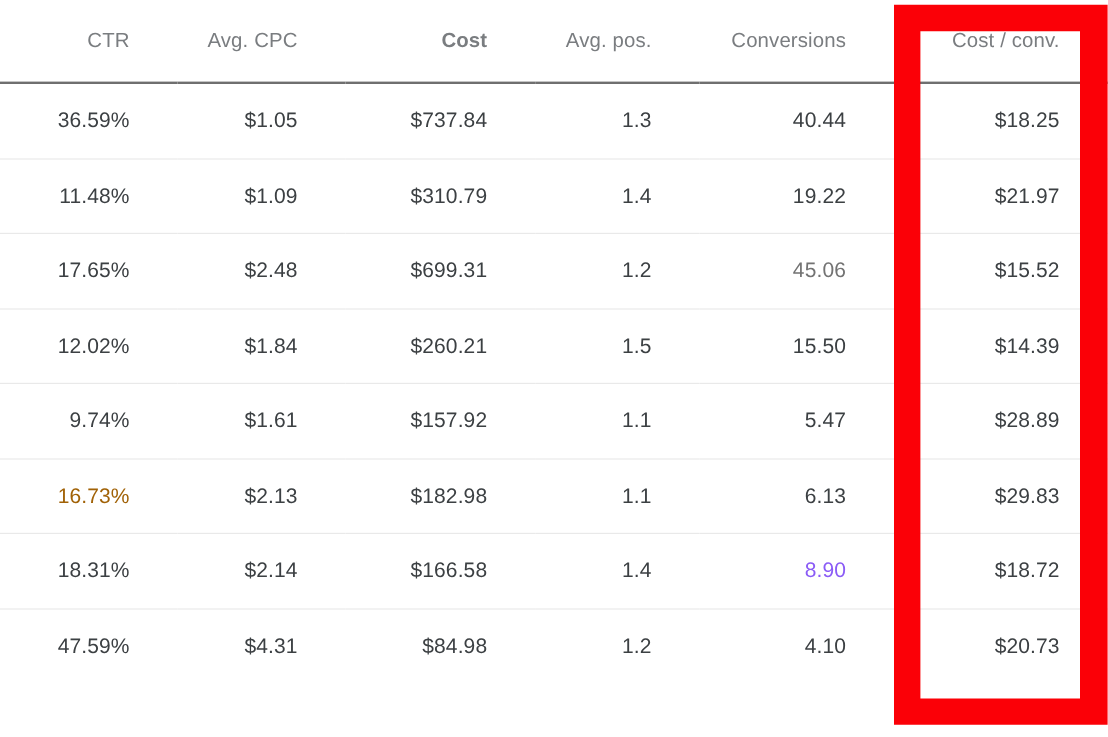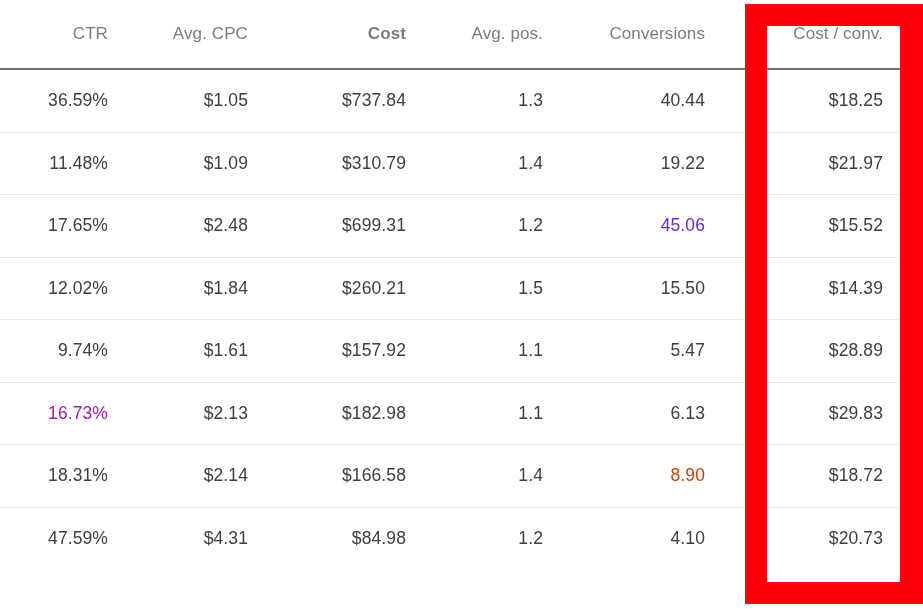--- a/index.html
+++ b/index.html
@@ -129,53 +129,53 @@
           <td style="color: rgb(60, 64, 67); border-bottom-color: rgb(233, 233, 233);">$310.79</td>
           <td style="color: rgb(60, 64, 67); border-bottom-color: rgb(233, 233, 233);">1.4</td>
           <td style="color: rgb(60, 64, 67); border-bottom-color: rgb(233, 233, 233);">19.22</td>
           <td style="color: rgb(60, 64, 67); border-bottom-color: rgb(233, 233, 233);">$21.97</td>
         </tr>
         <tr>
           <td class="first-cell" style="color: rgb(60, 64, 67); border-bottom-color: rgb(233, 233, 233);">17.65%</td>
           <td style="color: rgb(60, 64, 67); border-bottom-color: rgb(233, 233, 233);">$2.48</td>
           <td style="color: rgb(60, 64, 67); border-bottom-color: rgb(233, 233, 233);">$699.31</td>
           <td style="color: rgb(60, 64, 67); border-bottom-color: rgb(233, 233, 233);">1.2</td>
-          <td style="color: #6d28d9; border-bottom-color: rgb(233, 233, 233);">45.06</td>
+          <td style="color: #737373; border-bottom-color: rgb(233, 233, 233);">45.06</td>
           <td style="color: rgb(60, 64, 67); border-bottom-color: rgb(233, 233, 233);">$15.52</td>
         </tr>
         <tr>
           <td class="first-cell" style="color: rgb(60, 64, 67); border-bottom-color: rgb(233, 233, 233);">12.02%</td>
           <td style="color: rgb(60, 64, 67); border-bottom-color: rgb(233, 233, 233);">$1.84</td>
           <td style="color: rgb(60, 64, 67); border-bottom-color: rgb(233, 233, 233);">$260.21</td>
           <td style="color: rgb(60, 64, 67); border-bottom-color: rgb(233, 233, 233);">1.5</td>
           <td style="color: rgb(60, 64, 67); border-bottom-color: rgb(233, 233, 233);">15.50</td>
           <td style="color: rgb(60, 64, 67); border-bottom-color: rgb(233, 233, 233);">$14.39</td>
         </tr>
         <tr>
           <td class="first-cell" style="color: rgb(60, 64, 67); border-bottom-color: rgb(233, 233, 233);">9.74%</td>
           <td style="color: rgb(60, 64, 67); border-bottom-color: rgb(233, 233, 233);">$1.61</td>
           <td style="color: rgb(60, 64, 67); border-bottom-color: rgb(233, 233, 233);">$157.92</td>
           <td style="color: rgb(60, 64, 67); border-bottom-color: rgb(233, 233, 233);">1.1</td>
           <td style="color: rgb(60, 64, 67); border-bottom-color: rgb(233, 233, 233);">5.47</td>
           <td style="color: rgb(60, 64, 67); border-bottom-color: rgb(233, 233, 233);">$28.89</td>
         </tr>
         <tr>
-          <td class="first-cell" style="color: #a21caf; border-bottom-color: rgb(233, 233, 233);">16.73%</td>
+          <td class="first-cell" style="color: #a16207; border-bottom-color: rgb(233, 233, 233);">16.73%</td>
           <td style="color: rgb(60, 64, 67); border-bottom-color: rgb(233, 233, 233);">$2.13</td>
           <td style="color: rgb(60, 64, 67); border-bottom-color: rgb(233, 233, 233);">$182.98</td>
           <td style="color: rgb(60, 64, 67); border-bottom-color: rgb(233, 233, 233);">1.1</td>
           <td style="color: rgb(60, 64, 67); border-bottom-color: rgb(233, 233, 233);">6.13</td>
           <td style="color: rgb(60, 64, 67); border-bottom-color: rgb(233, 233, 233);">$29.83</td>
         </tr>
         <tr>
           <td class="first-cell" style="color: rgb(60, 64, 67); border-bottom-color: rgb(233, 233, 233);">18.31%</td>
           <td style="color: rgb(60, 64, 67); border-bottom-color: rgb(233, 233, 233);">$2.14</td>
           <td style="color: rgb(60, 64, 67); border-bottom-color: rgb(233, 233, 233);">$166.58</td>
           <td style="color: rgb(60, 64, 67); border-bottom-color: rgb(233, 233, 233);">1.4</td>
-          <td style="color: #c2410c; border-bottom-color: rgb(233, 233, 233); margin-top: 21px;">8.90</td>
+          <td style="color: #8b5cf6; border-bottom-color: rgb(233, 233, 233); margin-top: 21px;">8.90</td>
           <td style="color: rgb(60, 64, 67); border-bottom-color: rgb(233, 233, 233);">$18.72</td>
         </tr>
         <tr>
           <td class="first-cell" style="color: rgb(60, 64, 67); border-bottom-color: rgb(233, 233, 233);">47.59%</td>
           <td style="color: rgb(60, 64, 67); border-bottom-color: rgb(233, 233, 233);">$4.31</td>
           <td style="color: rgb(60, 64, 67); border-bottom-color: rgb(233, 233, 233);">$84.98</td>
           <td style="color: rgb(60, 64, 67); border-bottom-color: rgb(233, 233, 233);">1.2</td>
           <td style="color: rgb(60, 64, 67); border-bottom-color: rgb(233, 233, 233);">4.10</td>
           <td style="color: rgb(60, 64, 67); border-bottom-color: rgb(233, 233, 233);">$20.73</td>
         </tr>

